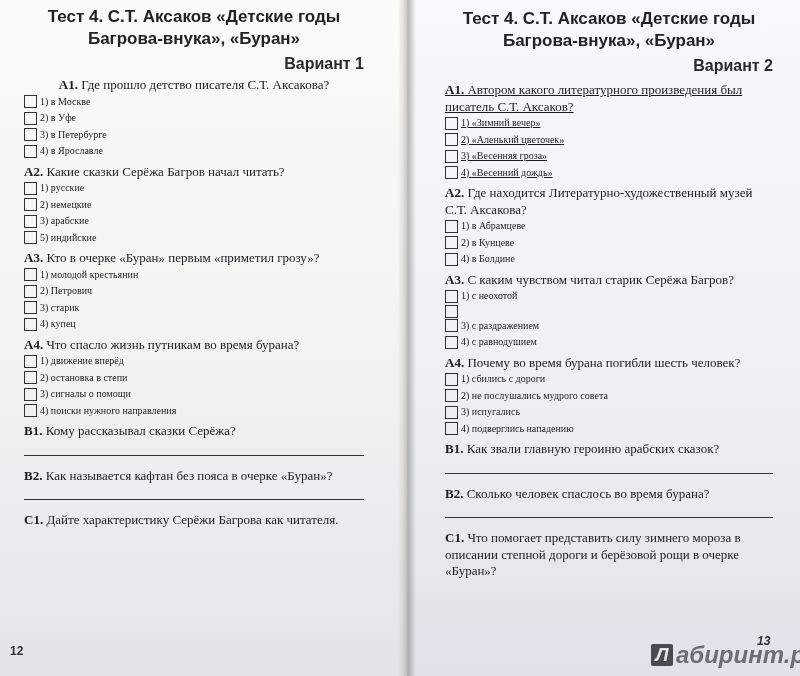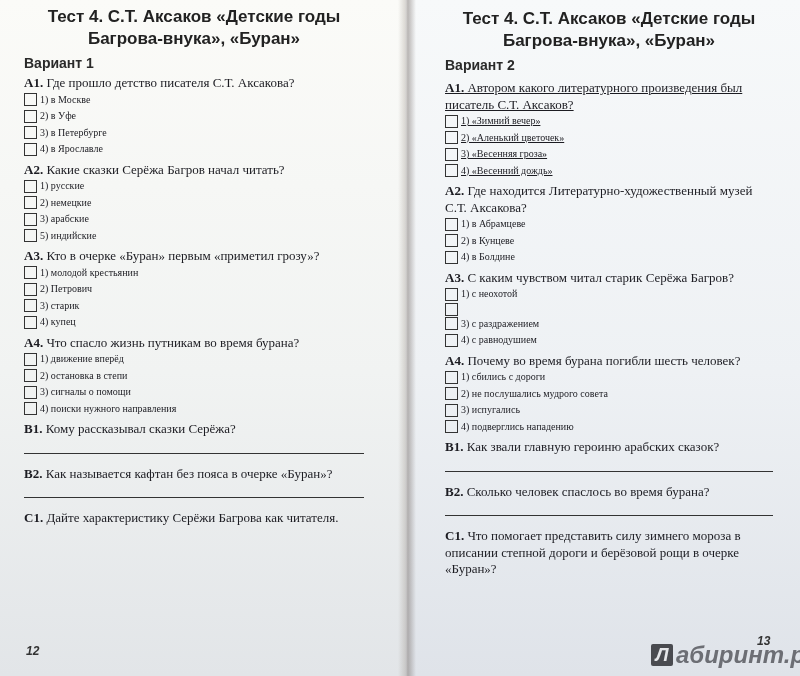--- a/index.html
+++ b/index.html
@@ -24,21 +24,21 @@
     position: absolute; left: 398px; top: 0; width: 18px; height: 676px;
     background: linear-gradient(90deg, rgba(0,0,0,0) 0%, rgba(150,140,130,0.35) 45%, rgba(110,100,95,0.45) 55%, rgba(0,0,0,0) 100%);
   }
   .title {
     font-family: "Liberation Sans", "DejaVu Sans", sans-serif;
     font-weight: bold; font-size: 17px; line-height: 22px; text-align: center;
     color: #222;
   }
   .variant {
     font-family: "Liberation Sans", "DejaVu Sans", sans-serif;
-    font-weight: bold; font-size: 14px; text-align: left; margin-top: 5px; color: #2a2a2a;
+    font-weight: bold; font-size: 16px; text-align: right; margin-top: 5px; color: #2a2a2a;
   }
   .content { position: absolute; }
   .q { font-size: 13px; line-height: 16.5px; margin-top: 4px; }
   .q .num { font-weight: bold; }
   .opt { font-size: 10px; line-height: 16.5px; display: flex; align-items: center; }
   .box {
     width: 11px; height: 11px; border: 1.2px solid #333; margin-right: 3px; flex: none;
     background: transparent;
   }
   .answer-line { border-bottom: 1px solid #333; height: 1px; margin: 14px 0 12px 0; }
@@ -60,21 +60,21 @@
 <body>
 
 <div class="page page-left">
   <div class="content" style="left:24px; top:6px; width:340px;">
     <div class="title">
       <div>Тест 4. С.Т. Аксаков «Детские годы</div>
       <div>Багрова-внука», «Буран»</div>
     </div>
     <div class="variant">Вариант 1</div>
 
-    <div style="">
+    <div style="text-align:center;">
       <div class="q"><span class="num">А1.</span><span> Где прошло детство писателя С.Т. Аксакова?</span></div>
       <div class="opt">
           <span class="box"></span>
           <span>1) в Москве</span>
         </div>
       <div class="opt">
           <span class="box"></span>
           <span>2) в Уфе</span>
         </div>
       <div class="opt">
@@ -152,21 +152,21 @@
       <div class="answer-line"></div>
     </div>
     <div>
       <div class="q"><span class="num">В2.</span><span> Как называется кафтан без пояса в очерке «Буран»?</span></div>
       <div class="answer-line"></div>
     </div>
     <div>
       <div class="q"><span class="num">С1.</span><span> Дайте характеристику Серёжи Багрова как читателя.</span></div>
     </div>
   </div>
-  <div class="page-num" style="left:26px; top:644px;font-style:italic;">12</div>
+  <div class="page-num" style="left:10px; top:644px;">12</div>
 </div>
 
 <div class="page page-right">
   <div class="content" style="left:40px; top:8px; width:328px;">
     <div class="title">
       <div>Тест 4. С.Т. Аксаков «Детские годы</div>
       <div>Багрова-внука», «Буран»</div>
     </div>
     <div class="variant">Вариант 2</div>
 

